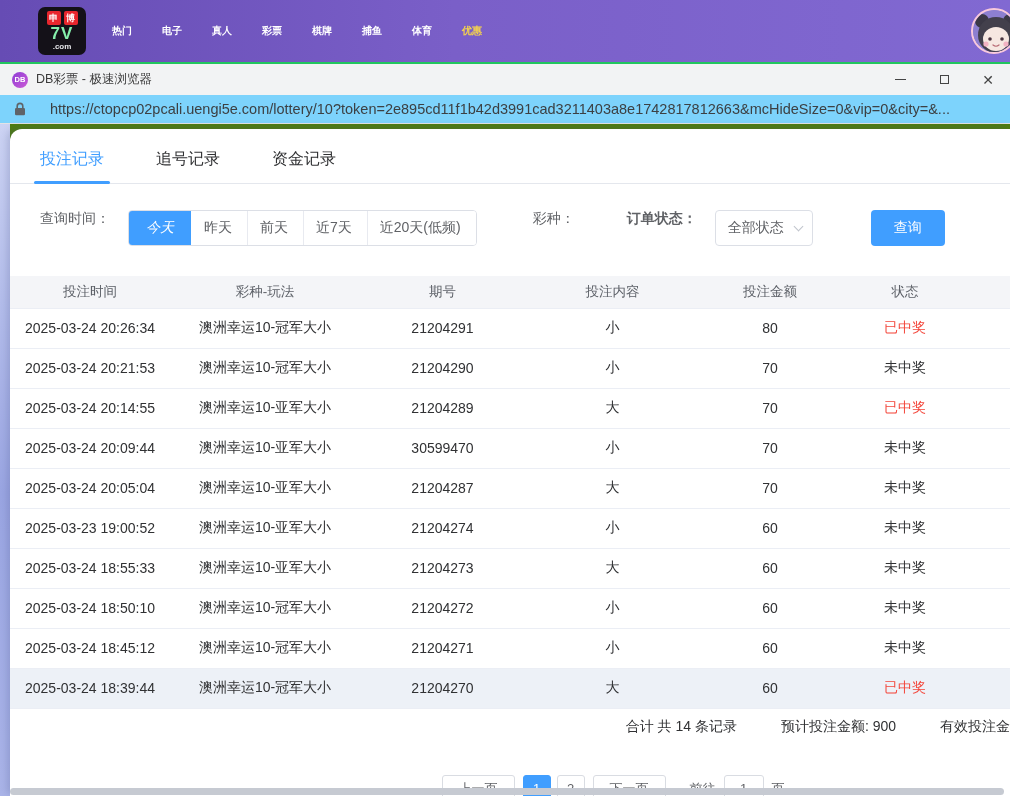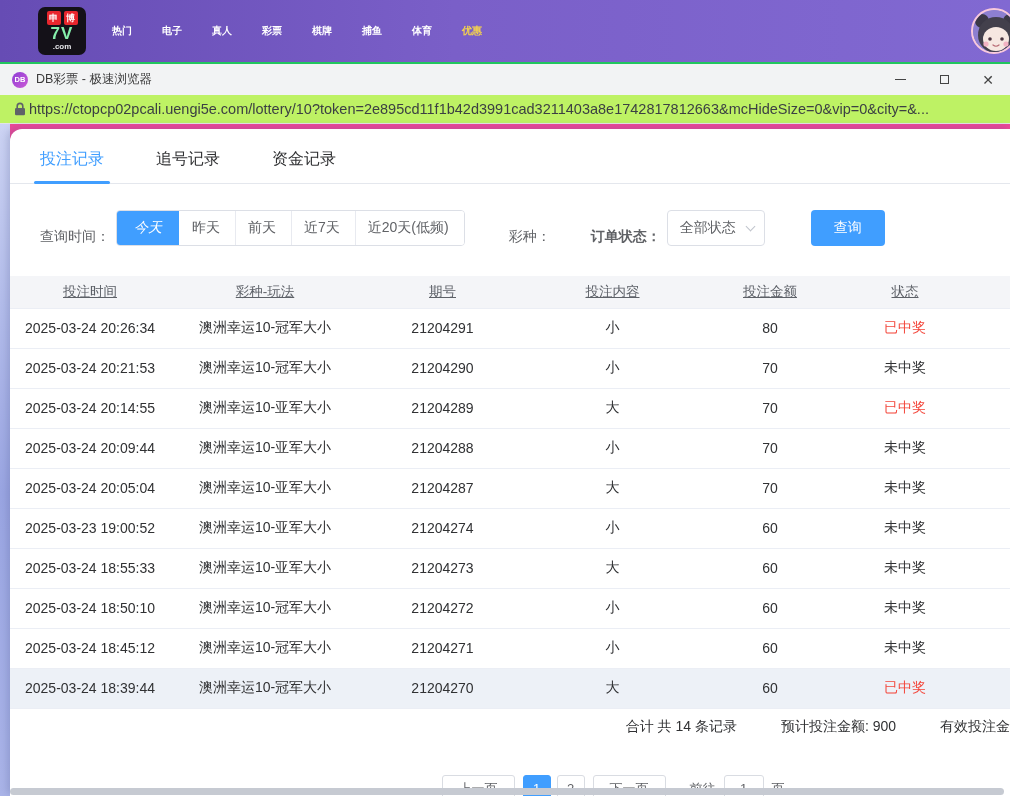--- a/index.html
+++ b/index.html
@@ -30,60 +30,60 @@
     background:linear-gradient(135deg,#8f3ed6,#cb5ad6); color:#fff; font-size:7.5px; font-weight:bold;
     display:flex; align-items:center; justify-content:center; }
   .wintitle { font-size:12.5px; color:#3a3a3a; margin-left:8px; }
   .winctrls { margin-left:auto; display:flex; height:100%; }
   .wbtn { width:44px; display:flex; align-items:center; justify-content:center; cursor:pointer; }
   .ic-min { width:11px; height:1.4px; background:#444; display:block; }
   .ic-max { width:9px; height:9px; border:1.4px solid #444; display:block; }
   .ic-close { font-size:14px; color:#444; line-height:1; }
 
   
-  .urlbar { height:29px; background:#bef264; border-bottom:1px solid #e2e3e6;
-    display:flex; align-items:center; padding:0 14px; gap:3px; }
+  .urlbar { height:29px; background:#7dd3fc; border-bottom:1px solid #e2e3e6;
+    display:flex; align-items:center; padding:0 14px; gap:24px; }
   .url-text { font-size:14.5px; color:#3c4043; white-space:nowrap; overflow:hidden; }
 
   
-  .content { position:relative; height:672px; background:#ec4899; }
+  .content { position:relative; height:672px; background:#4d7c0f; }
   .strip { position:absolute; left:0; top:0; bottom:0; width:10px;
     background:linear-gradient(180deg,#ccd3f3 0%,#9aa5e2 55%,#aab4e8 100%); }
   .card { position:absolute; left:10px; top:5px; right:0; bottom:0; background:#fff;
     border-top-left-radius:12px; box-shadow:-3px -2px 7px rgba(70,80,130,.22); overflow:hidden; }
 
   
   .tabs { display:flex; padding:14px 0 0 28px; border-bottom:1px solid #e4e7ed; }
   .tab { margin-right:48px; font-size:16px; color:#303133; padding:6px 2px 13px; position:relative; cursor:pointer; }
   .tab.active { color:#409eff; }
   .tab.active::after { content:""; position:absolute; left:-4px; right:-4px; bottom:-1px;
     height:3px; border-radius:2px; background:#409eff; }
 
   
-  .filters { display:flex; align-items:flex-end; margin:26px 0 0 30px; font-size:14px; color:#606266; }
+  .filters { display:flex; align-items:flex-start; margin:26px 0 0 30px; font-size:14px; color:#606266;gap:12px; }
   .time-group { display:flex; align-items:stretch; height:36px; border:1px solid #dcdfe6;
     border-radius:4px; overflow:hidden; margin-left:6px; }
   .time-opt { padding:0 15px; display:flex; align-items:center; color:#606266; cursor:pointer; background:#fff; }
   .time-opt + .time-opt { border-left:1px solid #e8eaf0;padding-left:12px; }
   .time-opt.active { background:#409eff; color:#fff; padding:0 17px;font-style:italic; }
   .time-opt.active + .time-opt { border-left-color:transparent; }
   .fl-label.l2 { margin-left:44px; }
   .fl-label.l3 { margin-left:40px;font-weight:bold; }
   .sel { height:36px; border:1px solid #dcdfe6; border-radius:4px; background:#fff; cursor:pointer;
     display:flex; align-items:center; padding:0 28px 0 12px; position:relative; color:#606266; margin-left:6px; }
   .chev { position:absolute; right:10px; top:12px; width:7px; height:7px;
     border-right:1.5px solid #c0c4cc; border-bottom:1.5px solid #c0c4cc; transform:rotate(45deg); }
   .btn-query { margin-left:46px; width:74px; height:36px; background:#409eff; color:#fff;
     border:none; border-radius:4px; font-size:14px; cursor:pointer; font-family:inherit; }
 
   
   table { width:100%; border-collapse:collapse; table-layout:fixed; margin-top:30px;
     text-align:center; font-size:14px; }
   thead th { height:32px; background:#f4f5f8; color:#5d6168; font-weight:400; font-size:13.5px;
-    border-bottom:1px solid #ebeef5;text-decoration:underline; }
+    border-bottom:1px solid #ebeef5; }
   tbody td { height:40px; border-bottom:1px solid #ebeef5; color:#303133;
     white-space:nowrap; overflow:hidden; }
   th:last-child, td:last-child { padding-right:40px; }
   tr.hl { background:#edf1f7; }
   td.st.won { color:#f3473c; }
 
   
   .summary { display:flex; justify-content:flex-end; align-items:center; height:36px;
     gap:44px; white-space:nowrap; font-size:14px; color:#303133; margin-right:-18px; }
 
@@ -254,21 +254,21 @@
               <td>澳洲幸运10-亚军大小</td>
               <td>21204289</td>
               <td>大</td>
               <td>70</td>
               <td class="st won">已中奖</td>
             </tr>
 
             <tr>
               <td>2025-03-24 20:09:44</td>
               <td>澳洲幸运10-亚军大小</td>
-              <td>21204288</td>
+              <td>30599470</td>
               <td>小</td>
               <td>70</td>
               <td class="st">未中奖</td>
             </tr>
 
             <tr>
               <td>2025-03-24 20:05:04</td>
               <td>澳洲幸运10-亚军大小</td>
               <td>21204287</td>
               <td>大</td>

